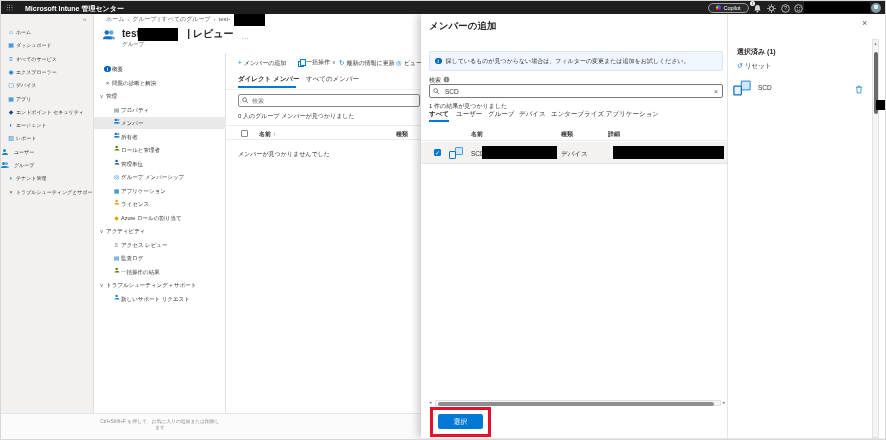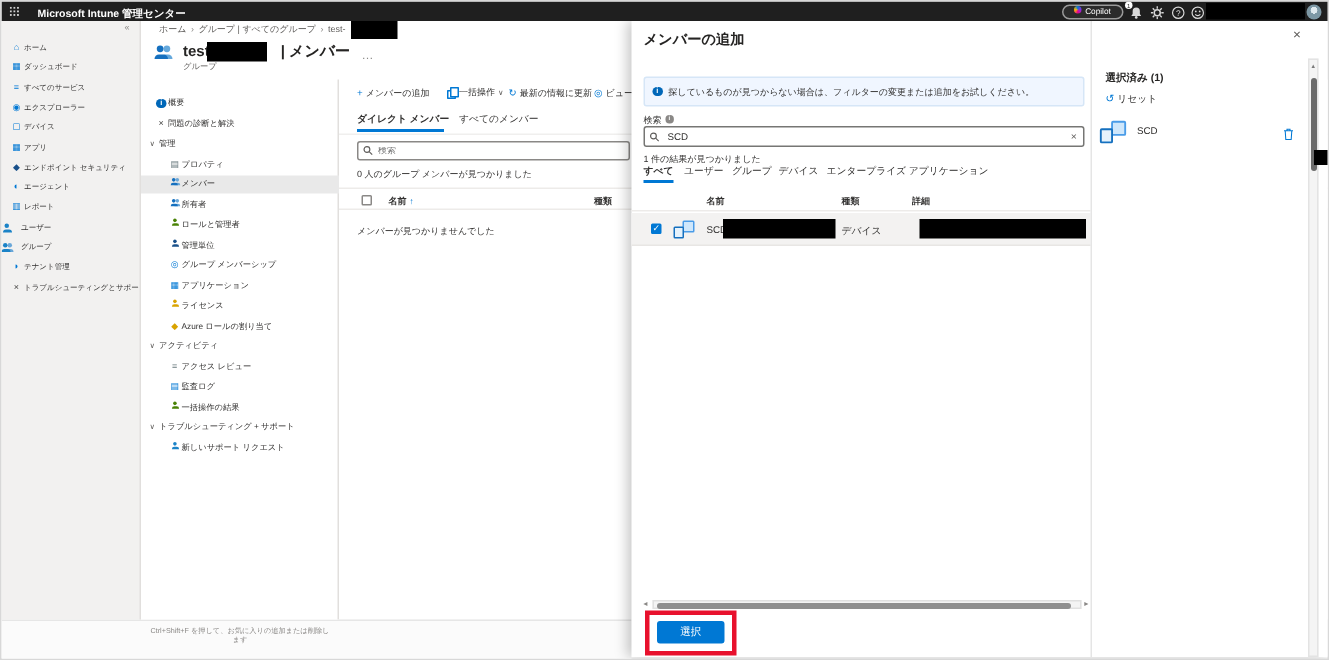--- a/index.html
+++ b/index.html
@@ -198,21 +198,21 @@
 </div>
 <div class="redact" style="left:233px;top:13px;width:31px;height:12px"></div>
 
 <span class="title-ppl ppl two" style="--pc:#1570bf;--pc2:#64a8dc;transform:scale(1.5);z-index:5">
     <u></u>
     <s></s>
     <i></i>
     <b></b>
   </span>
 <div id="pagetitle">
-  <span>test-</span><span style="margin-left:44px">| メンバー</span>
+  <span>test-</span><span style="margin-left:44px">| レビュー</span>
 </div>
 <div class="redact" style="left:137px;top:27px;width:40px;height:13px"></div>
 <span class="title-ellipsis">…</span>
 <div id="pagesub">グループ</div>
 
 <div id="bladenav">
   <div class="bn-row" style="top:10px"><span class="ic"><span class="dot-i" style="margin-top:2.5px"></span></span><span>概要</span></div>
   <div class="bn-row" style="top:24px"><span class="ic g-diag c-dark"></span><span>問題の診断と解決</span></div>
   <div class="bn-row grp" style="top:37px"><span class="chev g-chevdown"></span><span>管理</span></div>
   <div class="bn-row sub" style="top:51px"><span class="ic g-props c-gray"></span><span>プロパティ</span></div>

